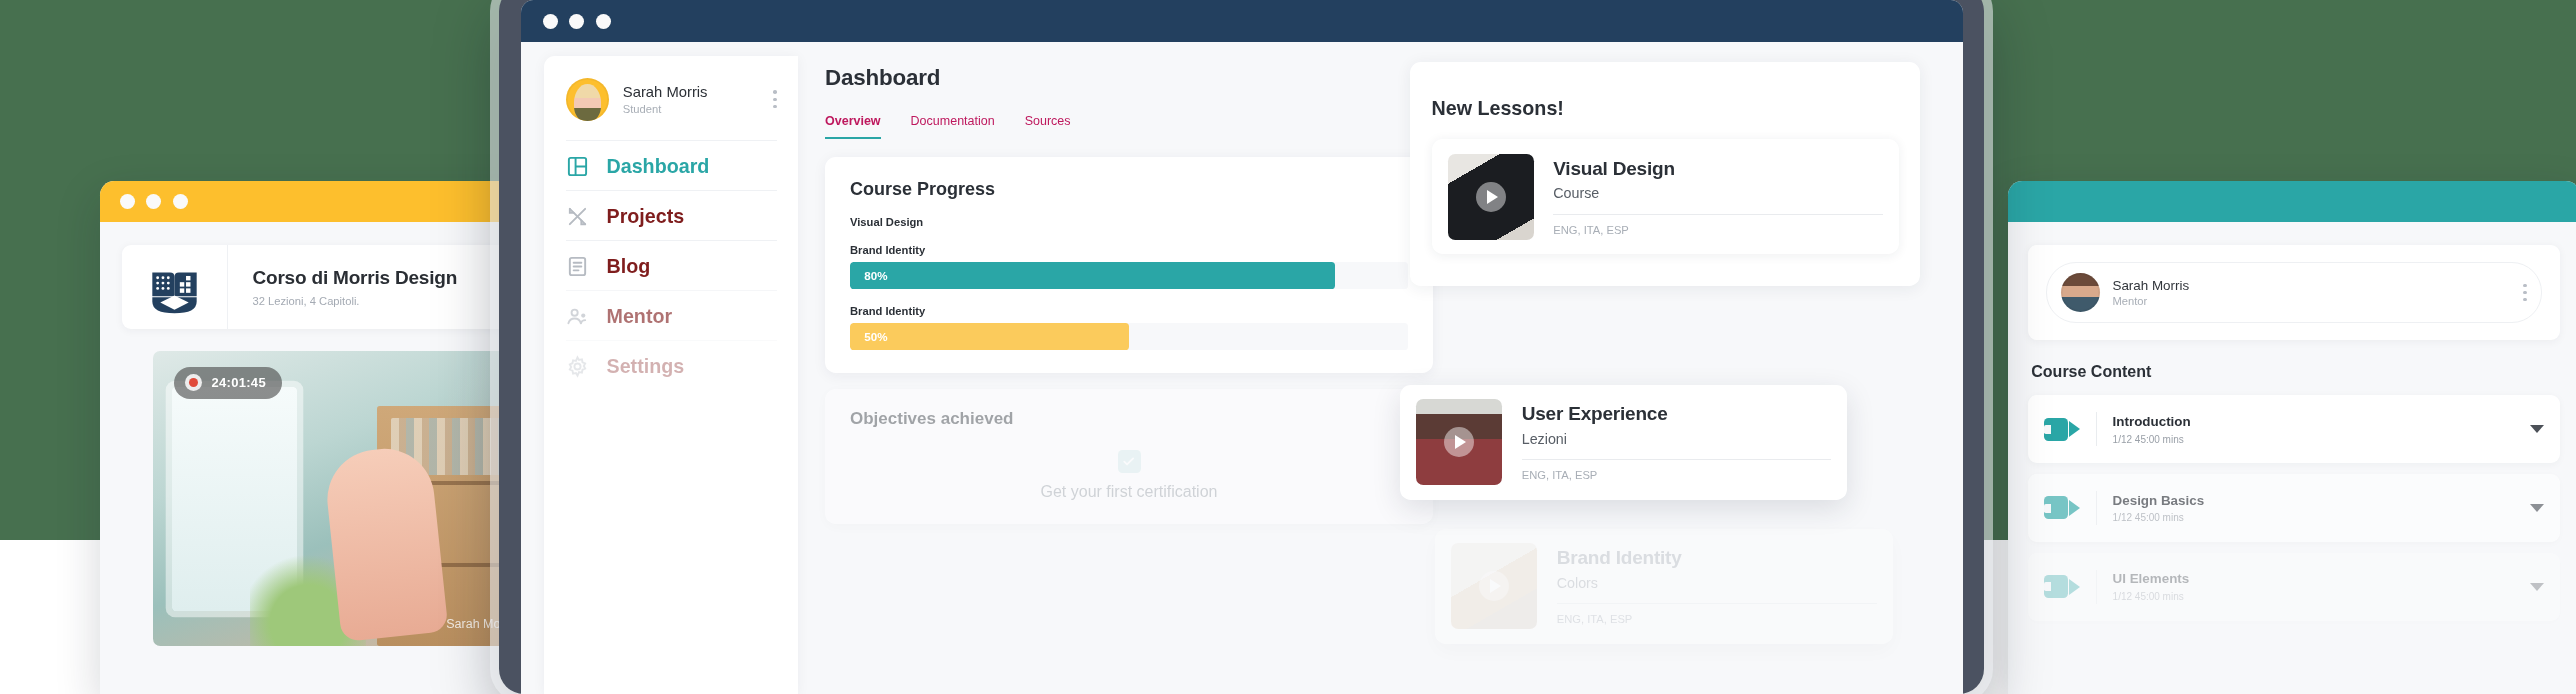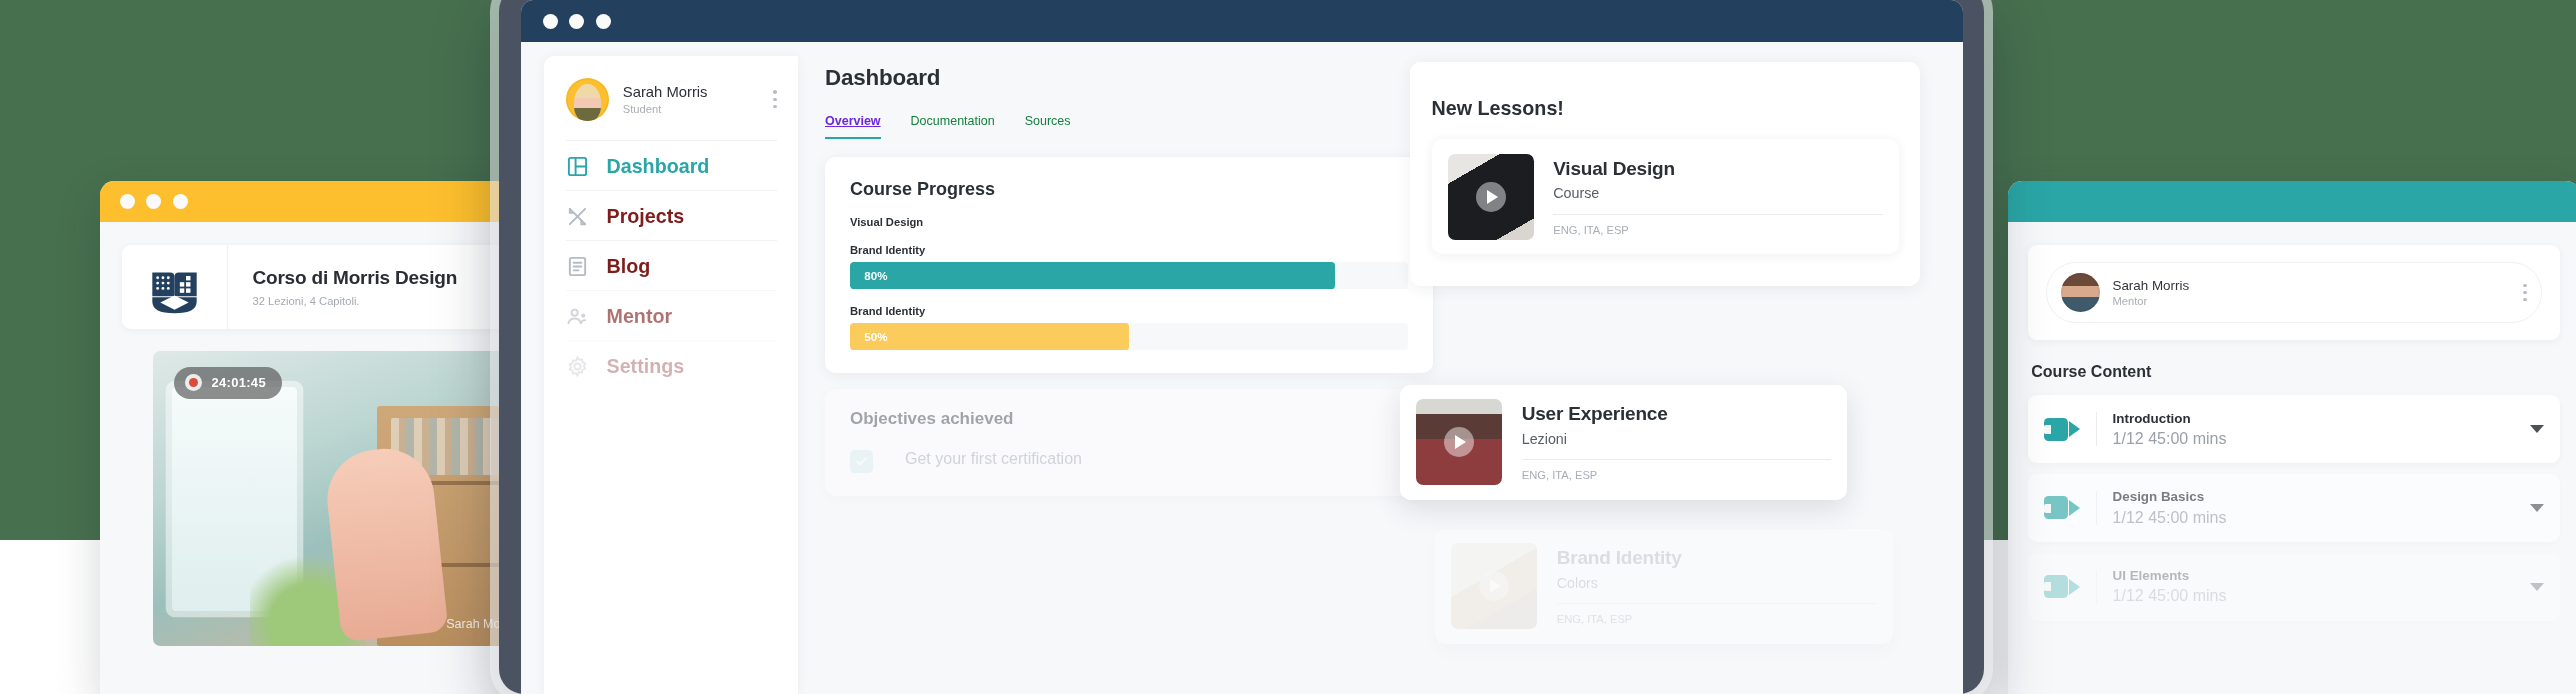--- a/index.html
+++ b/index.html
@@ -134,21 +134,21 @@
   .cam {
     width: 36px; height: 23px; position: relative; flex:none; margin-right: 16px;
   }
   .cam .body { position:absolute; left:0; top:0; width:24px; height:23px; border-radius:4.5px; background:#2AA6A6; }
   .cam .lens { position:absolute; right:0; top:3.6px; width:0; height:0;
     border-top: 8px solid transparent; border-bottom: 8px solid transparent; border-left: 11.6px solid #2AA6A6; }
   .cam .notch { position:absolute; left:0px; top:7.2px; width:7.2px; height:9px; background:#F7F8FA; border-radius:1.8px 0 0 1.8px; }
   .cc-sep { width:0.9px; height: 34px; background:#E9ECEF; margin-right: 16px; }
   .cc-text { flex:1; }
   .cc-name { font-size: 13.4px; font-weight: 700; color: #2B3037; }
-  .cc-meta { font-size: 16px; color: #9AA0A8; margin-top: 4.5px; }
+  .cc-meta { font-size: 10px; color: #9AA0A8; margin-top: 4.5px; }
   .caret { width: 0; height: 0; border-left: 7.2px solid transparent; border-right: 7.2px solid transparent; border-top: 8px solid #4C5158; }
 
   
   .frame {
     position: absolute; left: 499px; top: -14.3px; width: 1485px; height: 708px;
     background: #4B5261; border-radius: 25px;
     box-shadow: 0 0 0 9px rgba(240,242,245,.55), 0 27px 63px rgba(12,20,34,.35);
   }
   .win-main {
     position: absolute; left: 521px; top: 0px; width: 1442px; height: 694px;
@@ -179,36 +179,36 @@
   .nav-item .nav-label { color: #7f1d1d; }
   .nav-ico { width: 23px; height: 23px; flex:none; color: #B6BBC2; }
   .nav-item.active .nav-ico { color: #2AA6A6; }
   .nav-item.faded-1 { opacity: .62; }
   .nav-item.faded-2 { opacity: .34; }
 
   
   .content { flex: 1; padding: 23px 0 0 27px; position: relative; }
   .page-title { font-size: 22.4px; font-weight: 700; color: #2B3037; letter-spacing: -0.2px; }
   .tabs { display:flex; gap: 30px; margin-top: 23px; }
-  .tab { font-size: 12.5px; color: #15803d; padding-bottom: 9px; }
-  .tab.active { color: #6d28d9; font-weight: 700; border-bottom: 2.7px solid #2AA6A6; text-decoration: underline; }
+  .tab { font-size: 12.5px; color: #be185d; padding-bottom: 9px; }
+  .tab.active { color: #be185d; font-weight: 700; border-bottom: 2.7px solid #2AA6A6; }
 
   .card {
     background:#fff; border-radius: 10.7px; box-shadow: 0 2.7px 14.3px rgba(30,40,60,.06);
   }
   .progress-card { margin-top: 18px; width: 608px; padding: 21.5px 25px 23px 25px; }
   .progress-title { font-size: 18px; font-weight: 700; color: #2B3037; }
   .bar-label { font-size: 11.2px; font-weight: 700; color: #2B3037; margin: 16px 0 6.3px 0; }
   .bar-track { height: 27px; background: #F7F8FA; border-radius: 3.6px; overflow: hidden; }
   .bar-fill { height: 100%; display:flex; align-items:center; padding-left: 14.3px; border-radius: 3.6px; }
   .bar-val { color:#fff; font-size: 11.6px; font-weight: 600; }
 
   .obj-card { margin-top: 16px; width: 608px; padding: 19.7px 25px 23px 25px; opacity: .42; }
   .obj-title { font-size: 17px; font-weight: 700; color: #2B3037; }
-  .obj-row { display:flex; gap: 32px; margin-top: 21.5px; }
+  .obj-row { display:flex; align-items:center; gap: 10px; margin-top: 21.5px; flex-direction: column; }
   .obj-check { width: 23px; height: 23px; border-radius: 4.5px; background:#D7ECEC; display:flex; align-items:center; justify-content:center; }
   .obj-check svg { width: 13.4px; height: 13.4px; }
   .obj-text { font-size: 16px; color: #9AA0A8; }
 
   
   .lessons {
     position: absolute; right: 43px; top: 19.7px; width: 510px;
     background:#fff; border-radius: 10.7px; padding: 23px 21.5px 0 21.5px;
     box-shadow: 0 2.7px 16px rgba(30,40,60,.07); height: 224px;
   }

